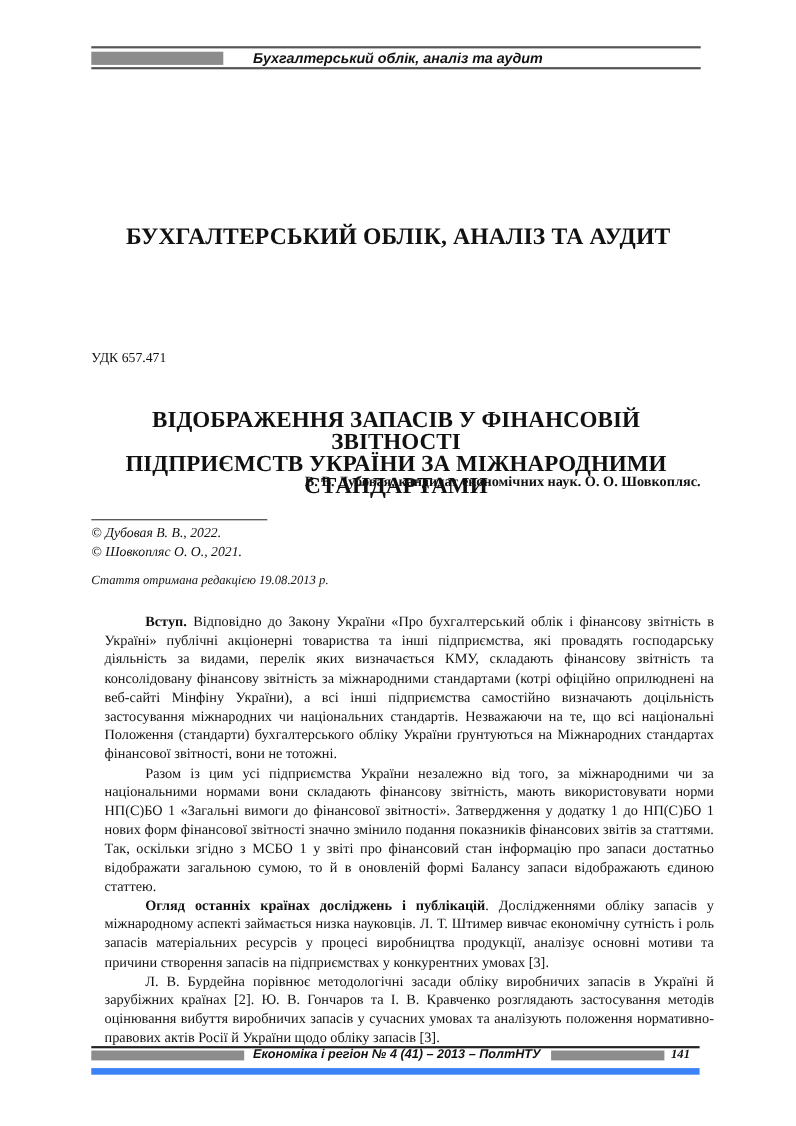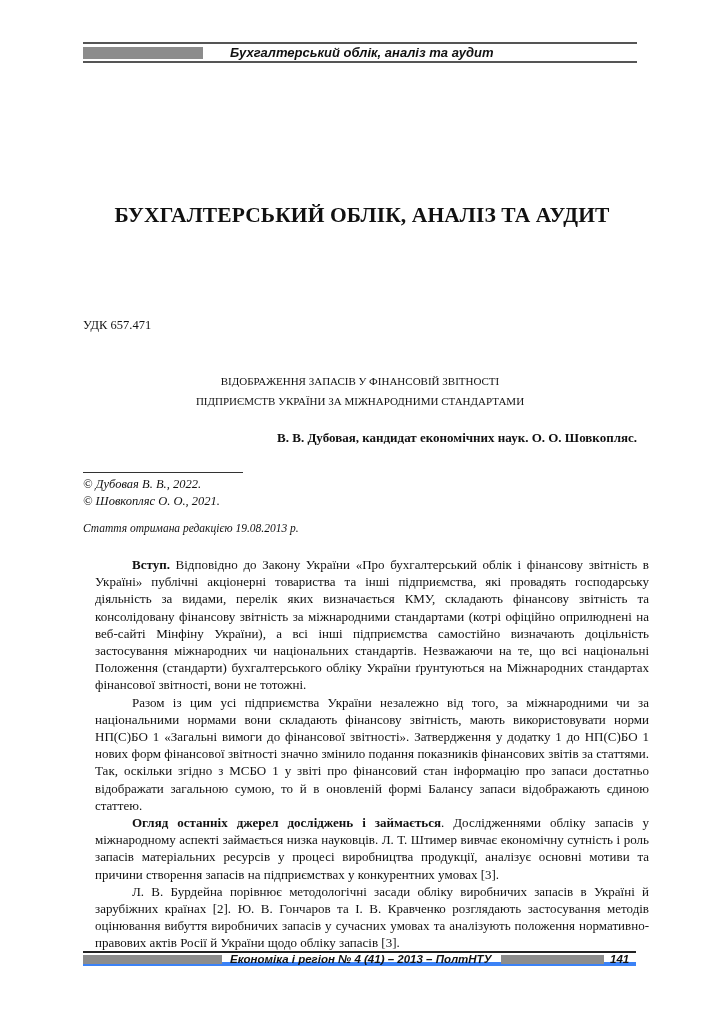--- a/index.html
+++ b/index.html
@@ -12,43 +12,43 @@
     .run-header .bar { position: absolute; left: 0; top: 3px; width: 120px; height: 12px; background: #8c8c8c; }
     .run-header .title { position: absolute; left: 147px; top: 0px; font-family: "Liberation Sans", sans-serif;
                          font-style: italic; font-weight: bold; font-size: 13px; line-height: 17px; }
 
     .section-title { position: absolute; left: 0; width: 724px; top: 203px; text-align: center;
                      font-weight: bold; font-size: 21.5px; letter-spacing: 0.1px; }
 
     .udk { position: absolute; left: 83px; top: 306px; font-size: 12.5px; margin-top: 12px; }
 
     .article-title { position: absolute; left: 83px; width: 554px; top: 371px; text-align: center;
-                     font-weight: normal; font-size: 11px; line-height: 20px; }
+                     font-weight: bold; font-size: 21px; line-height: 20px; }
 
     .authors { position: absolute; left: 83px; width: 554px; top: 428px; text-align: right;
                font-weight: bold; font-size: 13px; line-height: 19px; }
     .authors .line1 { padding-left: 60px; }
 
     .fn-rule { position: absolute; left: 83px; top: 472px; width: 160px; border-top: 1px solid #333; }
     .copyrights { position: absolute; left: 83px; top: 476px; font-style: italic; font-size: 12.5px; line-height: 17px; }
     .received { position: absolute; left: 83px; top: 522px; font-style: italic; font-size: 11.5px; text-align: center; }
 
     .body-text { position: absolute; left: 83px; width: 554px; top: 556px; font-size: 13px;
                  line-height: 17.2px; text-align: justify; margin-left: 12px; }
     .body-text p { margin: 0; text-indent: 37px; }
     .body-text b { font-weight: bold; }
 
     
-    .run-footer { position: absolute; left: 83px; top: 951px; width: 553px; height: 15px;
-                  border-top: 2px solid #222; border-bottom: 4px solid #3b82f6; box-sizing: border-box; }
+    .run-footer { position: absolute; left: 83px; top: 951px; width: 553px; height: 26px;
+                  border-top: 2px solid #222; border-bottom: 6px solid #3b82f6; box-sizing: border-box; }
     .run-footer .bar-left { position: absolute; left: 0; top: 2px; width: 139px; height: 9px; background: #8c8c8c; }
     .run-footer .journal { position: absolute; left: 147px; top: -1px; font-family: "Liberation Sans", sans-serif;
                            font-style: italic; font-weight: bold; font-size: 11.5px; line-height: 15px; }
     .run-footer .bar-right { position: absolute; left: 418px; top: 2px; width: 103px; height: 9px; background: #8c8c8c; }
-    .run-footer .page-num { position: absolute; left: 527px; top: -1px; font-family: Liberation Sans, sans-serif;
+    .run-footer .page-num { position: absolute; left: 527px; top: -1px; font-family: Liberation Serif, serif;
                             font-style: italic; font-weight: bold; font-size: 11.5px; line-height: 15px; }
   </style>
 </head>
 <body>
 
 <div class="run-header">
   <div class="bar"></div>
   <div class="title">Бухгалтерський облік, аналіз та аудит</div>
 </div>
 
@@ -69,21 +69,21 @@
 <div class="copyrights">
   <div>© Дубовая В. В., 2022.</div>
   <div>© Шовкопляс О. О., 2021.</div>
 </div>
 
 <div class="received">Стаття отримана редакцією 19.08.2013 р.</div>
 
 <div class="body-text">
   <p><b>Вступ.</b><span> Відповідно до Закону України «Про бухгалтерський облік і фінансову звітність в Україні» публічні акціонерні товариства та інші підприємства, які провадять господарську діяльність за видами, перелік яких визначається КМУ, складають фінансову звітність та консолідовану фінансову звітність за міжнародними стандартами (котрі офіційно оприлюднені на веб-сайті Мінфіну України), а всі інші підприємства самостійно визначають доцільність застосування міжнародних чи національних стандартів. Незважаючи на те, що всі національні Положення (стандарти) бухгалтерського обліку України ґрунтуються на Міжнародних стандартах фінансової звітності, вони не тотожні.</span></p>
   <p>Разом із цим усі підприємства України незалежно від того, за міжнародними чи за національними нормами вони складають фінансову звітність, мають використовувати норми НП(С)БО 1 «Загальні вимоги до фінансової звітності». Затвердження у додатку 1 до НП(С)БО 1 нових форм фінансової звітності значно змінило подання показників фінансових звітів за статтями. Так, оскільки згідно з МСБО 1 у звіті про фінансовий стан інформацію про запаси достатньо відображати загальною сумою, то й в оновленій формі Балансу запаси відображають єдиною статтею.</p>
-  <p><b>Огляд останніх джерел досліджень і займається</b><span>. Дослідженнями обліку запасів у міжнародному аспекті займається низка науковців. Л. Т. Штимер вивчає економічну сутність і роль запасів матеріальних ресурсів у процесі виробництва продукції, аналізує основні мотиви та причини створення запасів на підприємствах у конкурентних умовах [3].</span></p>
+  <p><b>Огляд останніх країнах досліджень і публікацій</b><span>. Дослідженнями обліку запасів у міжнародному аспекті займається низка науковців. Л. Т. Штимер вивчає економічну сутність і роль запасів матеріальних ресурсів у процесі виробництва продукції, аналізує основні мотиви та причини створення запасів на підприємствах у конкурентних умовах [3].</span></p>
   <p>Л. В. Бурдейна порівнює методологічні засади обліку виробничих запасів в Україні й зарубіжних країнах [2]. Ю. В. Гончаров та І. В. Кравченко розглядають застосування методів оцінювання вибуття виробничих запасів у сучасних умовах та аналізують положення нормативно-правових актів Росії й України щодо обліку запасів [3].</p>
 </div>
 
 <div class="run-footer">
   <div class="bar-left"></div>
   <div class="journal">Економіка і регіон № 4 (41) – 2013 – ПолтНТУ</div>
   <div class="bar-right"></div>
   <div class="page-num">141</div>
 </div>
 

